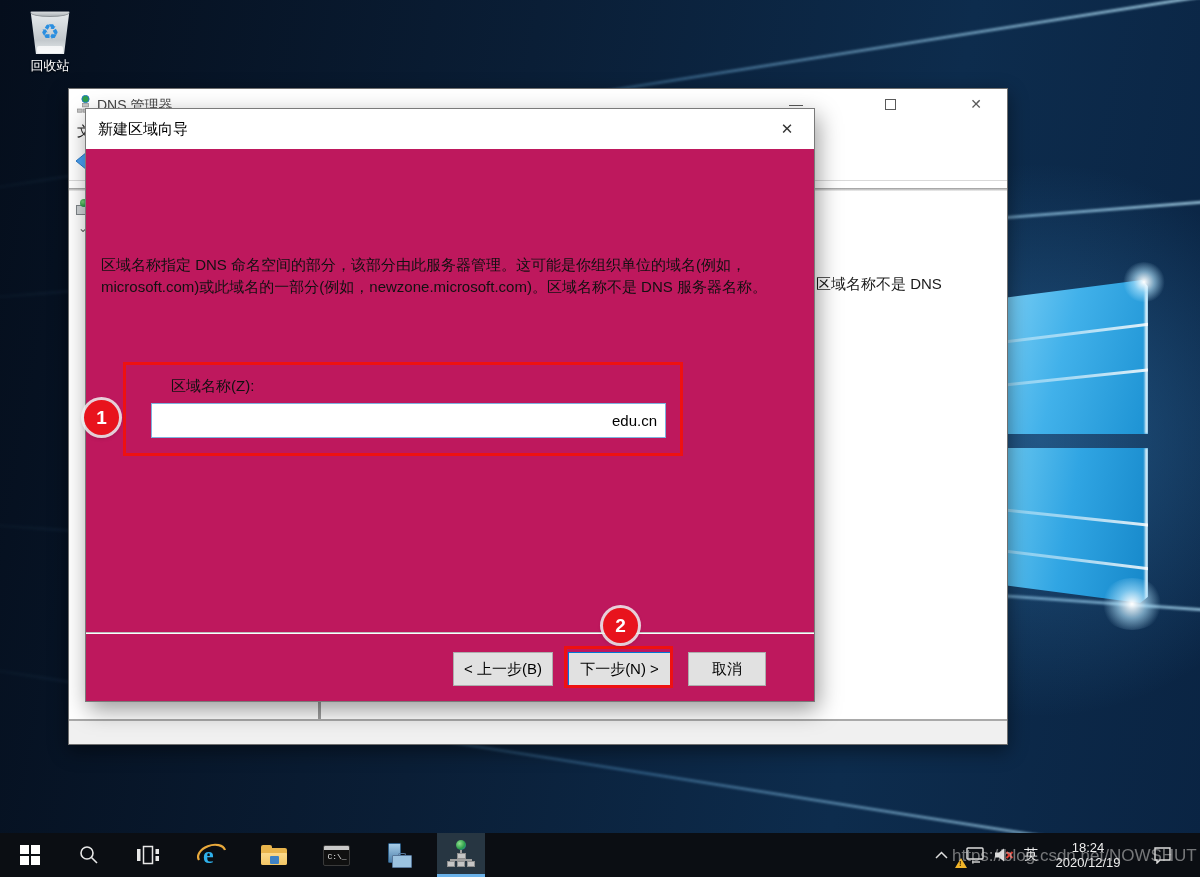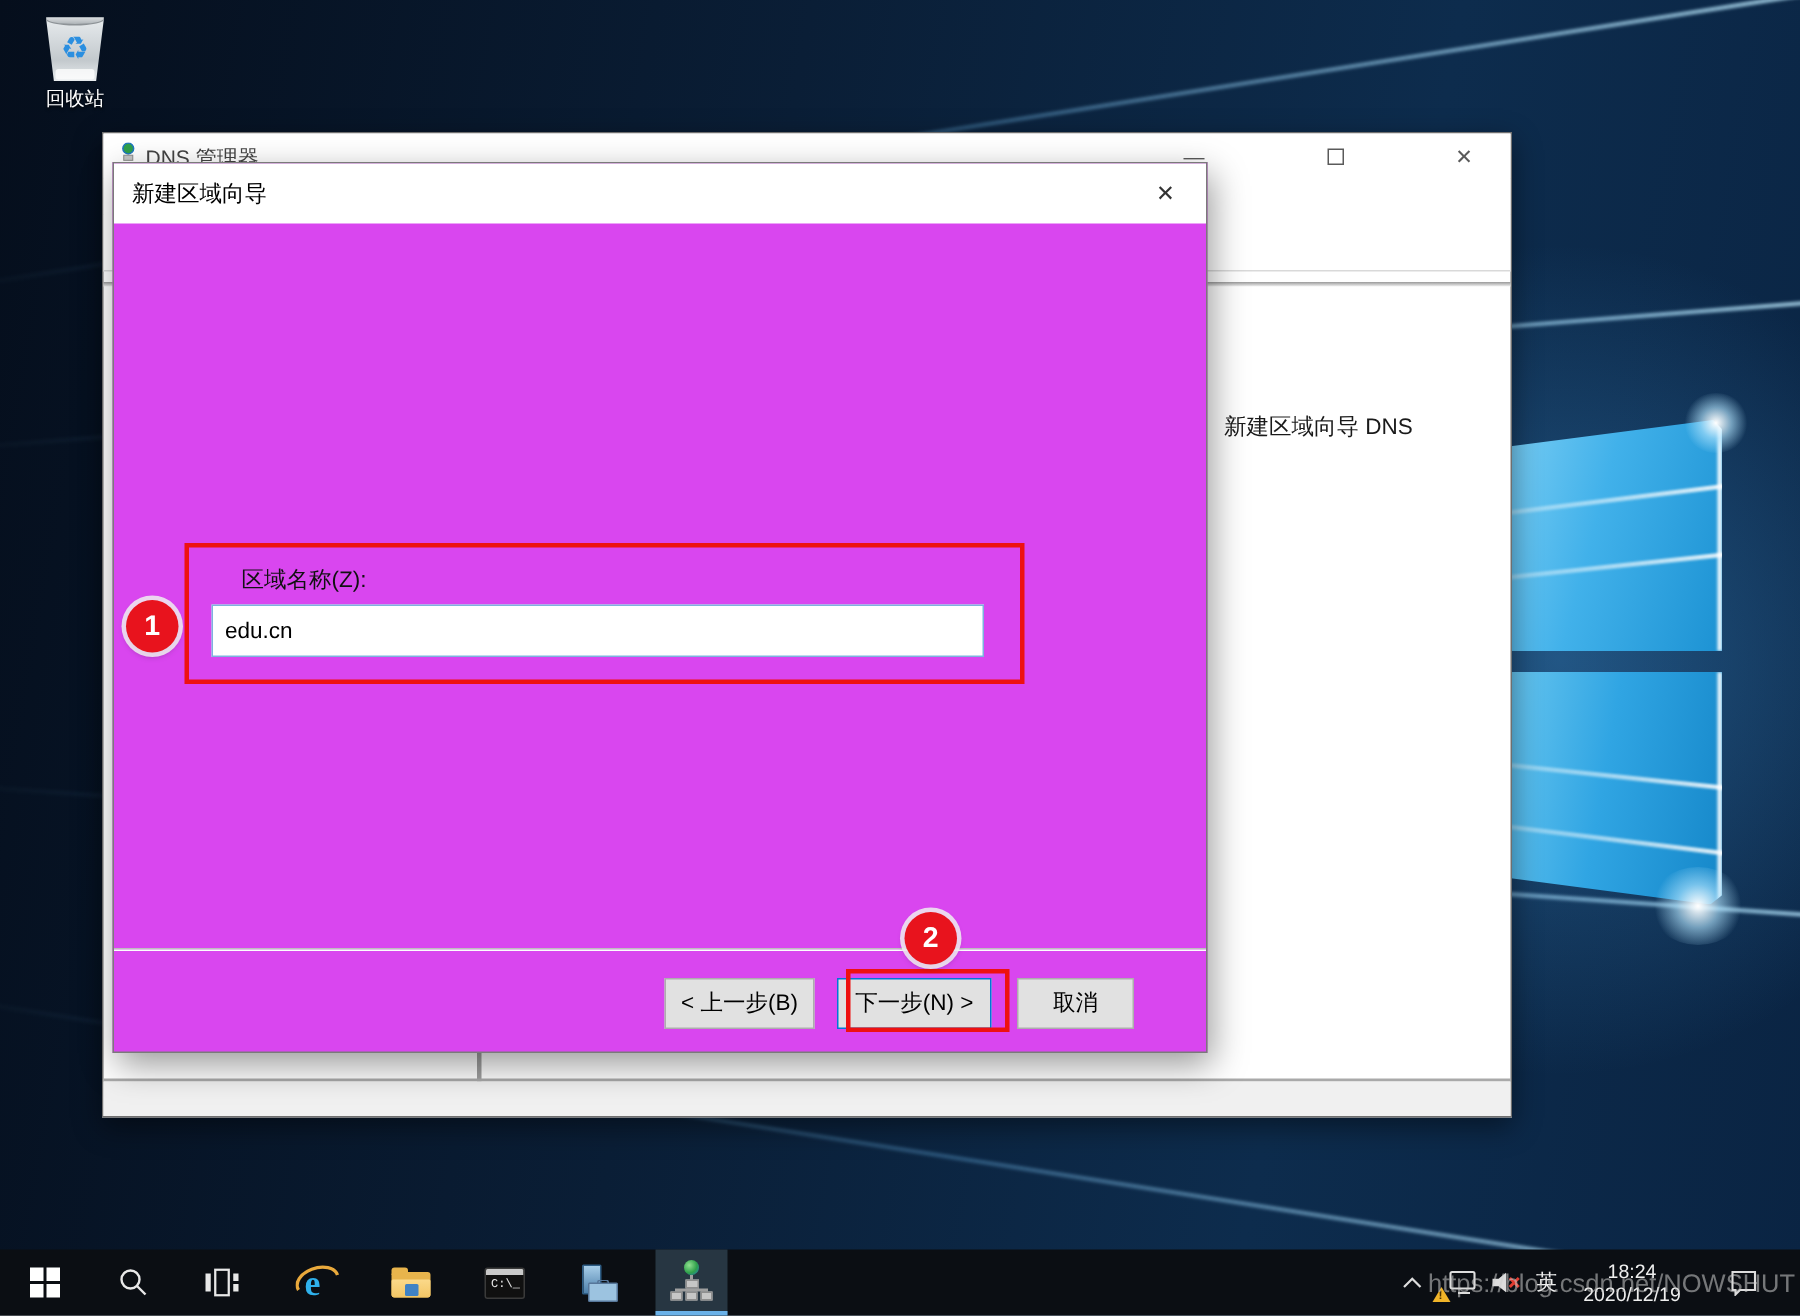--- a/index.html
+++ b/index.html
@@ -70,21 +70,21 @@
   .dns-statusbar { position:absolute; left:0; top:632px; right:0; bottom:0; background:#f0f0f0; }
   .tree-mini-icon { position:absolute; left:7px; top:110px; width:15px; height:17px; }
   .tree-box { position:absolute; left:0; top:6px; width:13px; height:10px;
     background:#cfd3d6; border:1px solid #7e8488; }
   .tree-globe { position:absolute; left:4px; top:0; width:8px; height:8px; border-radius:50%;
     background:radial-gradient(circle at 35% 35%,#7fd47f,#2a9e46 60%,#1c6fb6); }
   .tree-chevron { position:absolute; left:9px; top:132px; color:#666; font-size:12px; }
   .back-arrow { position:absolute; left:5px; top:6px; }
 
   
-  #wizard { left:75px; top:108px; width:730px; height:594px; background:#d946ef;
+  #wizard { left:85px; top:108px; width:730px; height:594px; background:#be185d;
     border:1px solid #7a7a7a; box-shadow:3px 8px 22px rgba(0,0,0,.40); }
   .wiz-titlebar { position:absolute; left:0; top:0; right:0; height:40px; background:#fff; }
   .wiz-title { position:absolute; left:12px; top:11px; font-size:15px; color:#000; }
   .wiz-close { position:absolute; right:4px; top:0; width:46px; height:40px; display:flex;
     align-items:center; justify-content:center; font-size:15px; color:#333; }
   .wiz-header { position:absolute; left:0; top:40px; right:0; height:88px; background:#fff;
     border-bottom:1px solid #dcdcdc; }
   .wiz-heading { position:absolute; left:28px; top:13px; font-size:15px; font-weight:bold; color:#111; }
   .wiz-subheading { position:absolute; left:44px; top:38px; font-size:15px; color:#111; }
   .server-icon { position:absolute; right:12px; top:6px; width:46px; height:62px; }
@@ -97,21 +97,21 @@
   .srv-slot { position:absolute; left:2px; right:2px; height:2px; background:#9aa0a5; }
   .srv-led { position:absolute; left:3px; bottom:3px; width:4px; height:4px;
     background:#49c93f; border-radius:1px; }
   .srv-shadow { position:absolute; left:4px; bottom:0; width:38px; height:6px;
     background:radial-gradient(ellipse,rgba(0,0,0,.25),transparent 70%); }
   .wiz-body-text { position:absolute; left:15px; top:145px; width:688px; font-size:15px;
     line-height:21.5px; color:#111; }
   .field-label { position:absolute; left:65px; top:268px; font-size:15px; color:#111;margin-left:20px; }
   #zone-input { position:absolute; left:65px; top:294px; width:515px; height:35px;
     border:1px solid #7db2de; background:#fff; font-size:15px; padding:0 8px;
-    font-family:"Liberation Sans","DejaVu Sans",sans-serif; color:#000; outline:none; }
+    font-family:"Liberation Sans","DejaVu Sans",sans-serif; color:#000; outline:none;text-align:right; }
   .wiz-sep { position:absolute; left:0; top:523px; right:0; height:2px;
     border-top:1px solid #bdbdbd; border-bottom:1px solid #fdfdfd; }
   .wiz-btn { position:absolute; top:543px; height:34px; background:#e1e1e1;
     border:1px solid #adadad; font-size:15px; color:#000; text-align:center;
     line-height:32px; cursor:pointer;
     font-family:"Liberation Sans","DejaVu Sans",sans-serif; }
   .btn-back  { left:367px; width:100px; }
   .btn-next  { left:482px; width:103px; border-color:#0078d7; }
   .btn-cancel{ left:602px; width:78px; }
 
@@ -231,31 +231,32 @@
     <svg class="back-arrow" width="26" height="24" viewBox="0 0 26 24">
       <polygon points="2,12 13,3 13,8 24,8 24,16 13,16 13,21" fill="#4aa0f2" stroke="#2a7ac8" stroke-width="1"></polygon>
     </svg>
   </div>
   <div class="content-split"></div>
   <div class="tree-mini-icon">
     <div class="tree-box"></div>
       <div class="tree-globe"></div>
   </div>
   <div class="tree-chevron">⌄</div>
-  <div class="dns-bg-text">新建区域向导 DNS</div>
+  <div class="dns-bg-text">区域名称不是 DNS</div>
   <div class="splitter-v"></div>
   <div class="pane-bottom-line"></div>
   <div class="dns-statusbar"></div>
 </div>
 
 <div id="wizard" class="abs">
   <div class="wiz-titlebar">
     <span class="wiz-title">新建区域向导</span>
     <div class="wiz-close">✕</div>
   </div>
+  <div class="wiz-body-text">区域名称指定 DNS 命名空间的部分，该部分由此服务器管理。这可能是你组织单位的域名(例如，microsoft.com)或此域名的一部分(例如，newzone.microsoft.com)。区域名称不是 DNS 服务器名称。</div>
   <div class="field-label">区域名称(Z):</div>
   <input id="zone-input" type="text" value="edu.cn" style="">
   <div class="wiz-sep"></div>
   <button class="wiz-btn btn-back">&lt; 上一步(B)</button>
   <button class="wiz-btn btn-next">下一步(N) &gt;</button>
   <button class="wiz-btn btn-cancel">取消</button>
 </div>
 
 <div id="ann-rect-1" class="ann-rect"></div>
 <div id="ann-circle-1" class="ann-circle">1</div>

